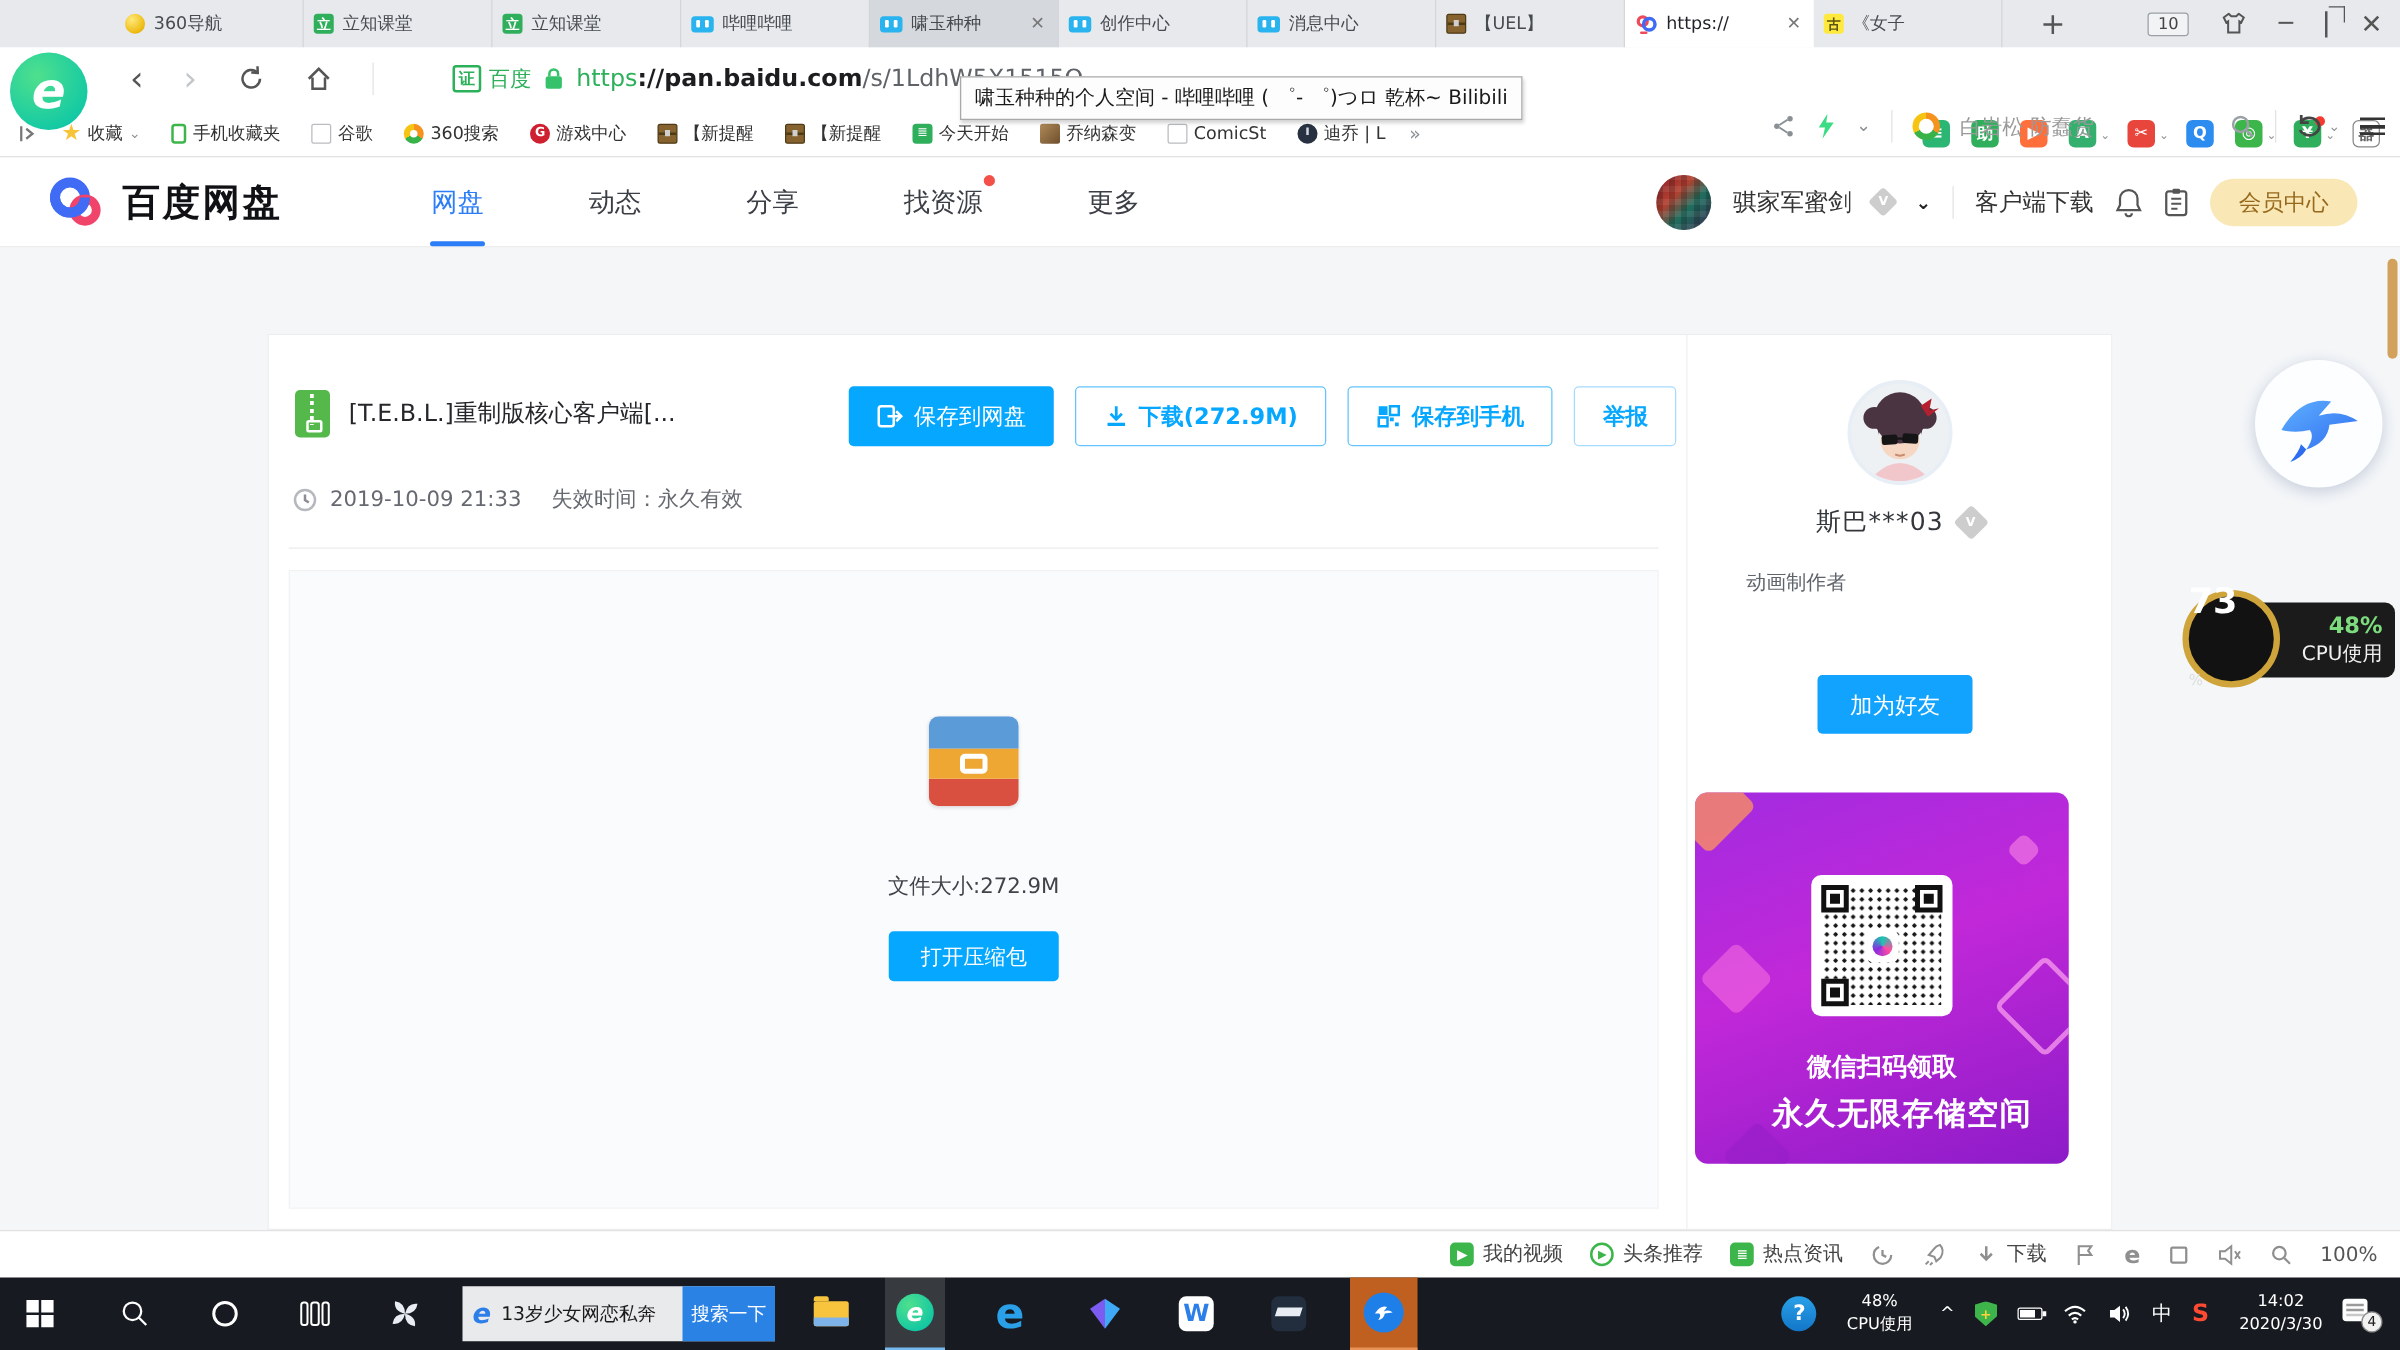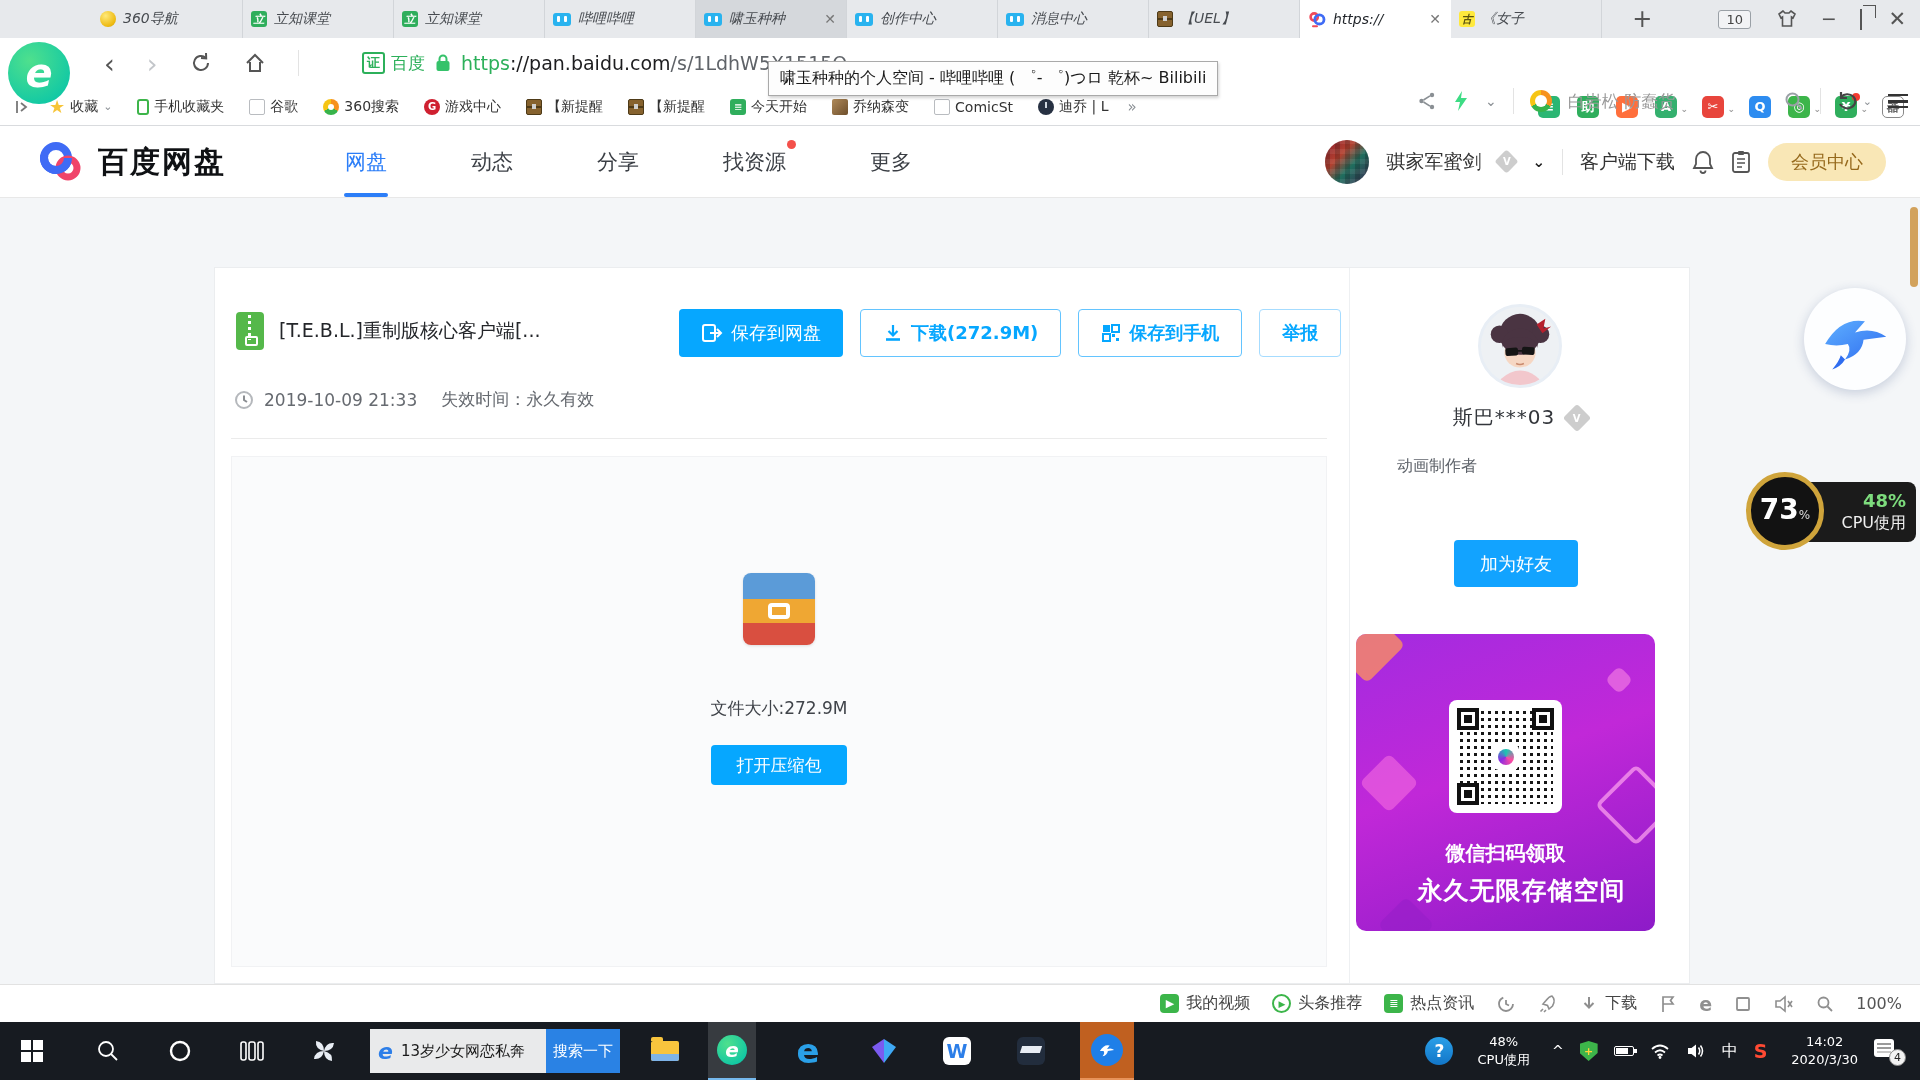--- a/index.html
+++ b/index.html
@@ -4,21 +4,21 @@
 <style>
   * { margin:0; padding:0; box-sizing:border-box; }
   html,body { width:1920px; height:1080px; overflow:hidden;
     font-family:"DejaVu Sans","Liberation Sans",sans-serif; background:#f4f6f8; }
   .abs { position:absolute; }
   .flex { display:flex; align-items:center; }
   .nowrap { white-space:nowrap; }
 
   
   #tabbar { position:absolute; left:0; top:0; width:1920px; height:38px; background:#e7e9ec; }
-  #tabstrip { position:absolute; left:92px; top:0; height:38px; display:flex;font-style:italic; }
+  #tabstrip { position:absolute; left:92px; top:0; height:38px; display:flex; }
   .tab { width:151px; height:38px; display:flex; align-items:center; gap:7px; padding:0 8px;
          font-size:14px; color:#474b50; border-right:1px solid #d2d5d9; overflow:hidden; }
   .tab .tlbl { overflow:hidden; white-space:nowrap; flex:1; }
   .tab.active { background:#fff; color:#1f2328; border-right:none; }
   .tab.hovered { background:#d5d8dc; }
   .tclose { font-size:14px; color:#777; padding:0 2px; flex:none; }
   .tbi { flex:none; display:inline-flex; align-items:center; justify-content:center; }
   .ic-360nav { width:16px; height:16px; border-radius:50%;
     background:radial-gradient(circle at 35% 30%,#ffe97a,#edb90f 70%,#b98d08); }
   .ic-sq { width:16px; height:16px; border-radius:3px; color:#fff; font-size:11px; font-weight:bold;
@@ -44,21 +44,21 @@
   #browser-logo { position:absolute; left:8px; top:4px; width:62px; height:62px; border-radius:50%;
     background:radial-gradient(circle at 35% 30%,#4fe08d,#13c9a4 75%,#0db7a0); z-index:40;
     display:flex; align-items:center; justify-content:center; color:#fff; font-size:40px; font-weight:bold; font-style:italic; }
   .navbtn { font-size:27px; color:#555; line-height:1; }
   .navbtn.dis { color:#c3c6ca; }
   #addr-cert { display:inline-flex; align-items:center; gap:6px; }
   .certbox { border:2px solid #2cb05a; color:#2cb05a; border-radius:3px; font-size:13px; padding:0 3px; font-weight:bold; }
   .certsite { color:#2cb05a; font-size:17px; }
   .url { font-size:19px; }
   .url .sch { color:#2cb05a; }
-  .url .host { color:#1d1d1f; font-weight:normal; }
+  .url .host { color:#1d1d1f; font-weight:bold; }
   .url .path { color:#5f6368; }
   #toolbar-right { position:absolute; right:12px; top:38px; height:50px; display:flex; align-items:center; gap:16px; z-index:10; }
   .vdiv { width:1px; height:26px; background:#e3e3e3; }
   .gmag { color:#9aa0a6; }
   .searchtext { color:#9a9a9a; font-size:17px; width:200px; }
   .ring360 { width:22px; height:22px; border-radius:50%;
     background:conic-gradient(#f6921e 0 120deg,#37b34a 120deg 240deg,#f6c514 240deg 360deg); position:relative; }
   .ring360::after { content:""; position:absolute; inset:5px; background:#fff; border-radius:50%; }
   .hamb { width:20px; height:14px; border-top:2.5px solid #333; border-bottom:2.5px solid #333; position:relative; }
   .hamb::after { content:""; position:absolute; left:0; right:0; top:4px; height:2.5px; background:#333; }
@@ -172,21 +172,21 @@
 
   
   #birdfloat { position:absolute; left:1804px; top:288px; width:102px; height:102px; border-radius:50%;
     background:#fdfeff; box-shadow:0 3px 12px rgba(30,60,120,.22); display:flex; align-items:center; justify-content:center; z-index:50; }
   #cpu-bubble { position:absolute; left:1800px; top:482px; width:116px; height:60px; background:#1b1b1b;
     border-radius:8px; z-index:50; display:flex; flex-direction:column; justify-content:center; align-items:flex-end;
     padding-right:10px; gap:2px; }
   #cpu-bubble .pct { color:#7ddc7d; font-size:18px; font-weight:bold; }
   #cpu-bubble .lbl { color:#f0f0f0; font-size:16px; }
   #cpu-circle { position:absolute; left:1746px; top:472px; width:78px; height:78px; border-radius:50%;
-    background:#121212; border:5px solid #cfa43b; z-index:51; display:flex; align-items:baseline; justify-content:center; }
+    background:#121212; border:5px solid #cfa43b; z-index:51; display:flex; align-items:baseline; justify-content:center;flex-direction:column; }
   #cpu-circle .big { color:#fff; font-size:28px; font-weight:bold; line-height:66px; }
   #cpu-circle .sm { color:#ddd; font-size:12px; line-height:60px; }
   #scrollthumb { position:absolute; right:2px; top:207px; width:8px; height:80px; border-radius:4px;
     background:#d2a25c; z-index:45; }
 
   
   #statusbar { position:absolute; left:0; top:984px; width:1920px; height:38px; background:#fff;
     border-top:1px solid #e2e2e2; }
   #sb-left { position:absolute; left:26px; top:0; height:37px; display:flex; align-items:center; gap:16px; }
   #sb-left .daily { font-size:16px; color:#555; }

